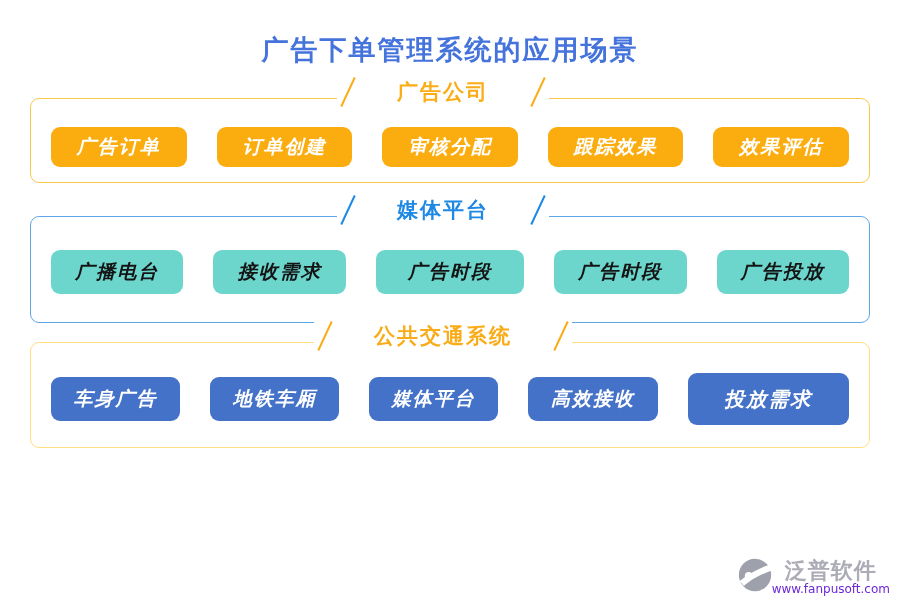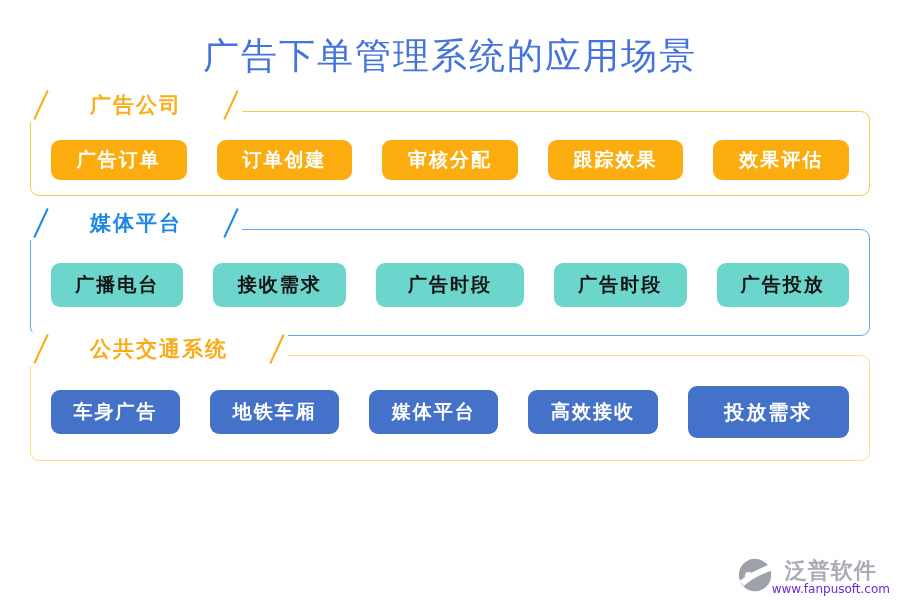--- a/index.html
+++ b/index.html
@@ -8,41 +8,41 @@
     position: relative;
     width: 900px;
     height: 600px;
     background: #ffffff;
     overflow: hidden;
     font-family: "DejaVu Serif", "Liberation Serif", serif;
   }
   .page-title {
     margin-top: 32px;
     text-align: center;
-    font-size: 36px;
-    font-weight: normal;
+    font-size: 27px;
+    font-weight: bold;
     color: #4573DC;
     letter-spacing: 2px;
   }
   .zone {
     position: relative;
     margin: 0 30px;
   }
   .zone-box {
     border: 1px solid var(--border);
     border-radius: 9px;
     width: 100%;
   }
   .zone-header {
     position: absolute;
     top: -23px;
     left: 0; right: 14px;
     height: 34px;
     display: flex;
-    justify-content: flex-start;
+    justify-content: center;
     z-index: 2;
   }
   .zone-header-inner {
     background: #ffffff;
     display: flex;
     align-items: center;
     gap: 48px;
     padding: 0 10px;
   }
   .zone-title {
@@ -56,20 +56,21 @@
     width: 2px;
     height: 32px;
     background: var(--accent);
     transform: rotate(25deg);
   }
   .btn-row {
     display: flex;
     align-items: center;
     gap: 30px;
     padding: 0 20px;
+    font-style: italic;
   }
   .chip {
     flex: 1;
     height: 40px;
     border-radius: 9px;
     background: var(--btn);
     color: var(--btn-text);
     font-size: 19px;
     font-weight: bold;
     letter-spacing: 2px;

